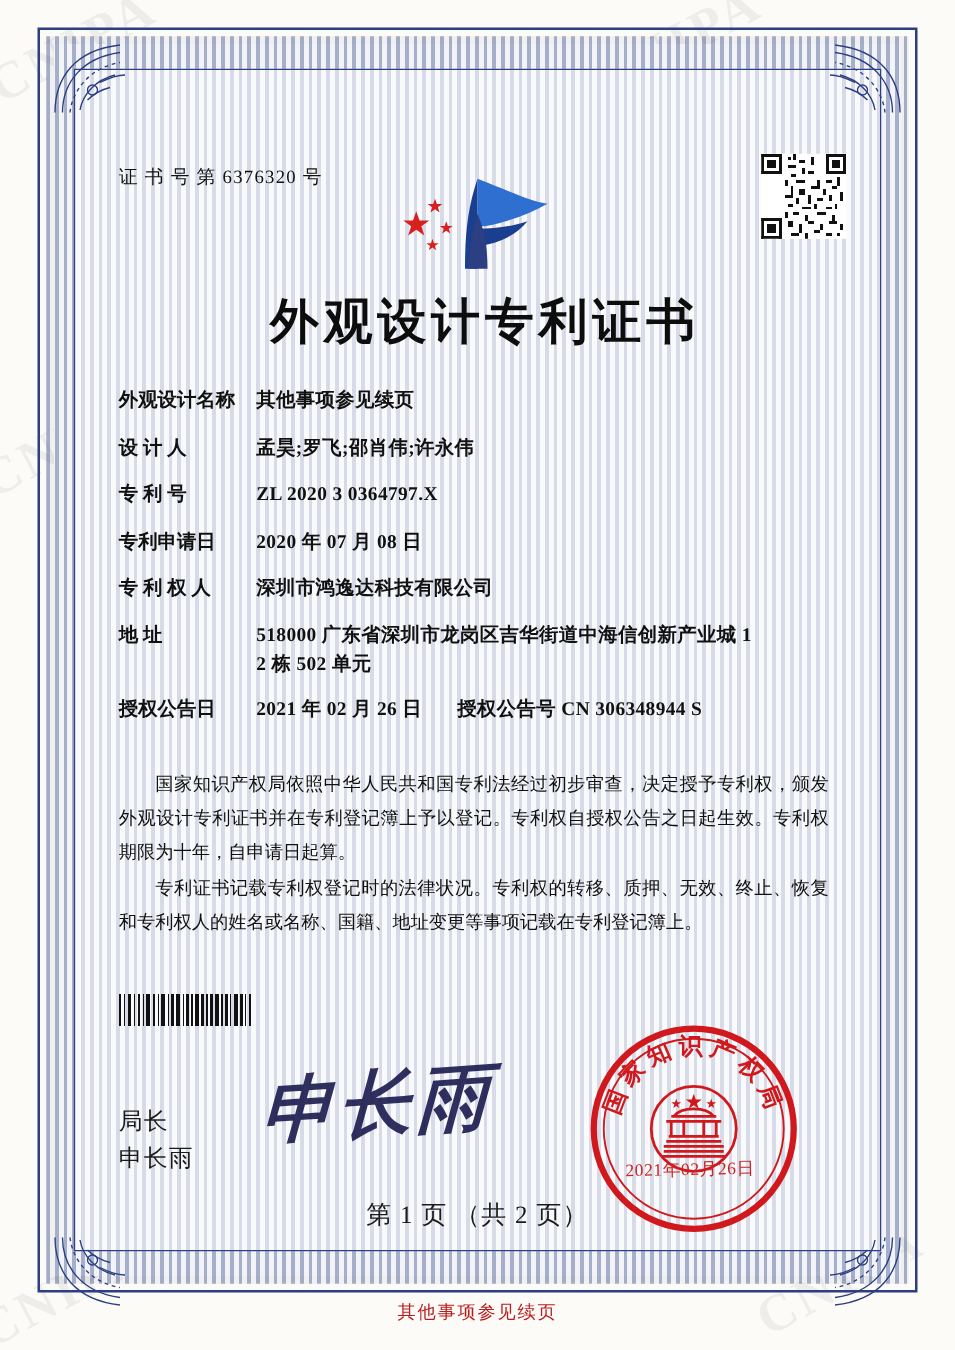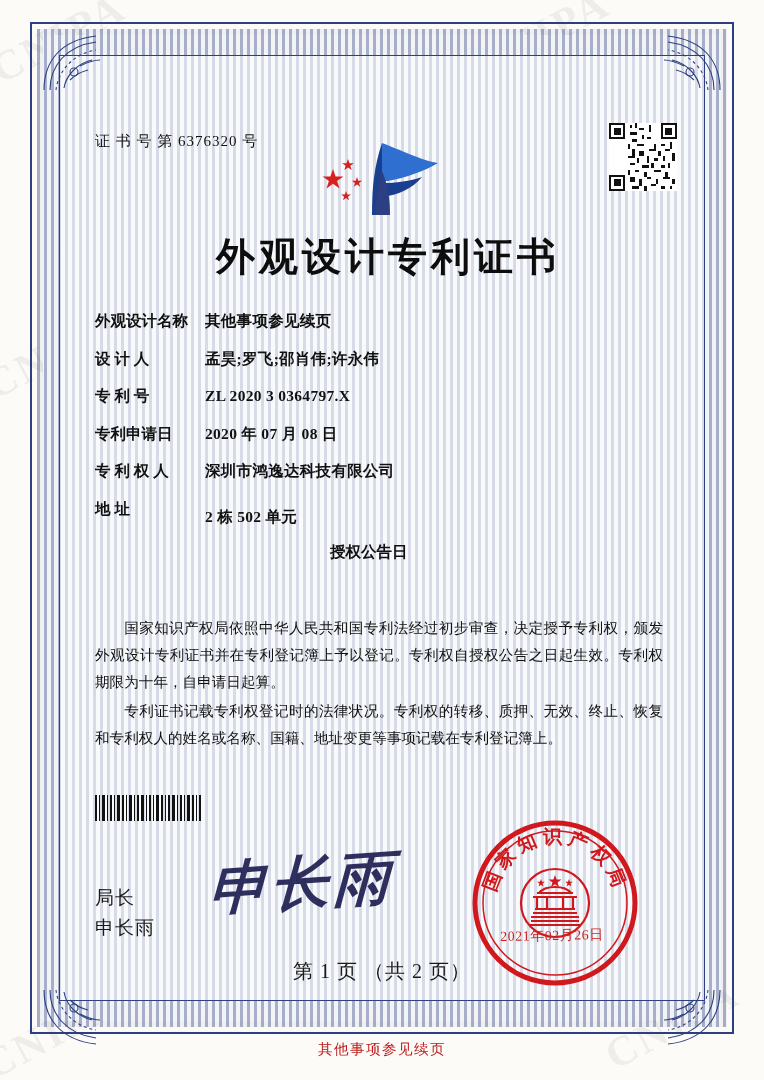--- a/index.html
+++ b/index.html
@@ -422,26 +422,32 @@
       </div>
 
       <div class="frow">
         <div class="flabel">专 利 权 人</div>
         <div class="fvalue">深圳市鸿逸达科技有限公司</div>
       </div>
 
       <div class="frow tight">
         <div class="flabel">地 址</div>
         <div class="fvalue">
+          <span>518000 广东省深圳市龙岗区吉华街道中海信创新产业城 1</span>
           <span class="line2">2 栋 502 单元</span>
         </div>
       </div>
 
       <div class="frow pub">
         <div class="flabel">授权公告日</div>
+        <div class="fvalue">
+          <span>2021 年 02 月 26 日</span>
+          <span class="pub-right">授权公告号</span>
+          <span>CN 306348944 S</span>
+        </div>
       </div>
 
     </div>
 
     <div class="para">
       <p>国家知识产权局依照中华人民共和国专利法经过初步审查，决定授予专利权，颁发外观设计专利证书并在专利登记簿上予以登记。专利权自授权公告之日起生效。专利权期限为十年，自申请日起算。</p>
       <p>专利证书记载专利权登记时的法律状况。专利权的转移、质押、无效、终止、恢复和专利权人的姓名或名称、国籍、地址变更等事项记载在专利登记簿上。</p>
     </div>
 
     <svg class="barcode" viewBox="0 0 180 26" shape-rendering="crispEdges">

